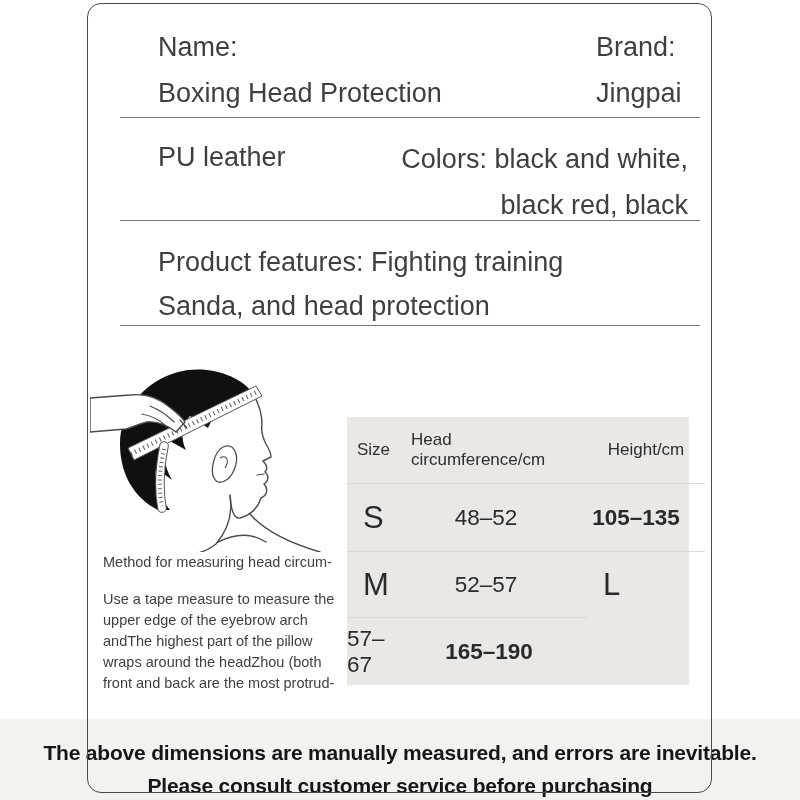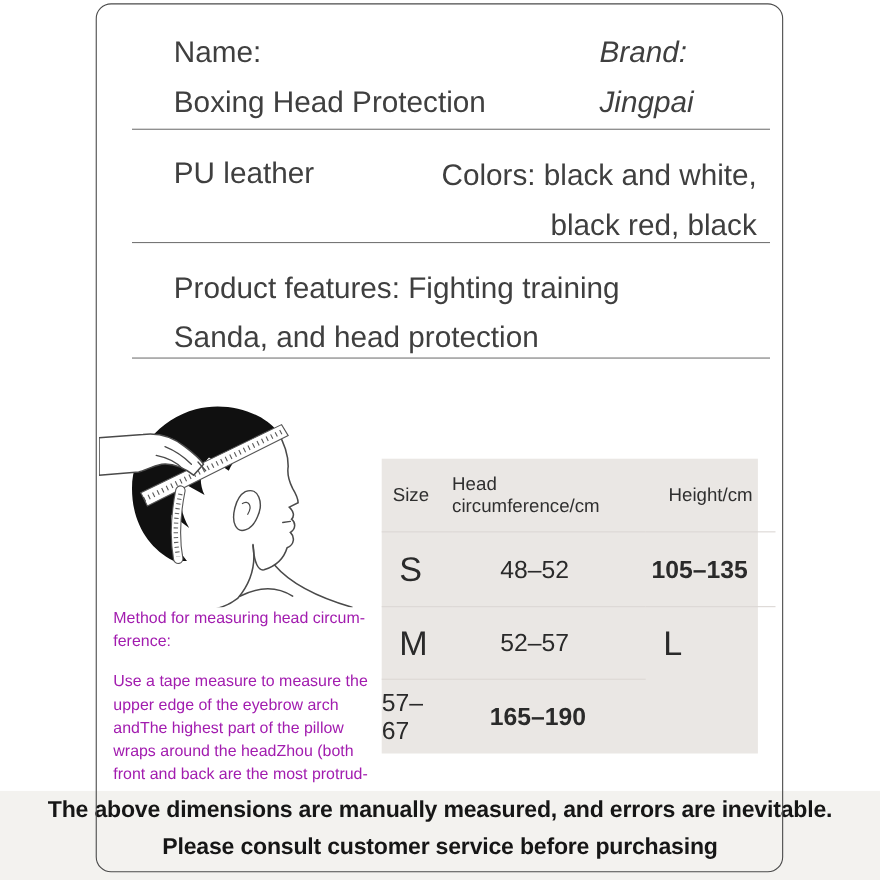--- a/index.html
+++ b/index.html
@@ -9,54 +9,54 @@
     font-family:"Liberation Sans","DejaVu Sans",sans-serif;
     color:#3d3d3d;
   }
   .abs{position:absolute;}
 
   
   .footer-band{
     left:0;top:719px;width:800px;height:81px;
     background:#f3f2ef;
     display:flex;flex-direction:column;align-items:center;justify-content:flex-start;
-    padding-top:6px;box-sizing:border-box;gap:9px;
+    padding-top:22px;box-sizing:border-box;gap:9px;
   }
   .footer-band .fline{
     font-size:21px;font-weight:600;color:#161616;letter-spacing:-0.2px;
     line-height:24px;
   }
 
   
   .card{
     left:87px;top:3px;width:625px;height:790px;
     border:1.5px solid #4b4b4b;border-radius:14px;
     background:transparent;box-sizing:border-box;
   }
 
   
   .txt-lg{font-size:27px;line-height:46px;color:#3f3f3f;margin-left:28px;}
   .name-block{left:130px;top:24px;}
-  .brand-block{left:517px;top:24px;font-style:italic;}
+  .brand-block{left:568px;top:24px;}
   .material-block{left:130px;top:134px;}
   .colors-block{right:112px;top:136px;text-align:right;}
   .features-block{left:130px;top:240px;line-height:44px;}
 
   .divider{
     left:120px;width:580px;height:1px;background:#767676;
   }
   .d1{top:117px;} .d2{top:220px;} .d3{top:325px;}
 
   
   .illus{left:90px;top:362px;width:235px;height:190px;}
 
   
   .method{
     left:103px;top:552px;width:250px;
-    font-size:14.5px;line-height:21px;color:#a21caf;
+    font-size:14.5px;line-height:21px;color:#404040;
   }
   .method .para2{margin-top:16px;}
 
   
   .size-panel{
     left:347px;top:417px;width:342px;height:268px;
     background:#eae7e4;
     display:grid;
     grid-template-columns:64px 176px 118px;
     grid-template-rows:66px 68px 66px 68px;
@@ -137,21 +137,20 @@
   <g fill="none" stroke="#4a4a4a" stroke-width="1.2" stroke-linecap="round">
     <path d="M60,44 C 70,48 78,54 84,60"></path>
     <path d="M52,52 C 62,54 70,58 76,64"></path>
     <path d="M90,58 L 97,66"></path>
   </g>
 </svg>
 
 <div class="abs method">
   <div class="para1">
     <div>Method for measuring head circum-</div>
-    <div>ference:</div>
   </div>
   <div class="para2">
     <div>Use a tape measure to measure the</div>
     <div>upper edge of the eyebrow arch</div>
     <div>andThe highest part of the pillow</div>
     <div>wraps around the headZhou (both</div>
     <div>front and back are the most protrud-</div>
   </div>
 </div>
 

